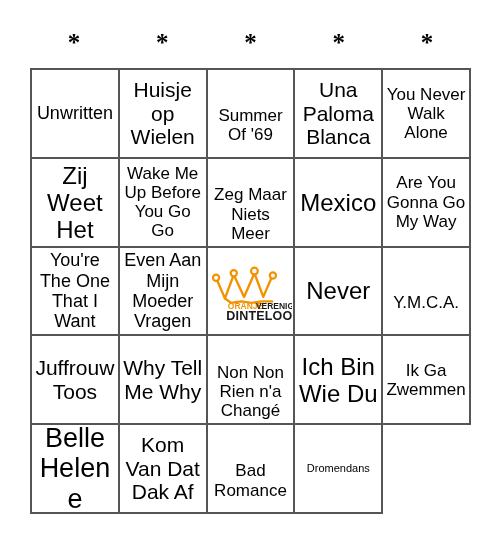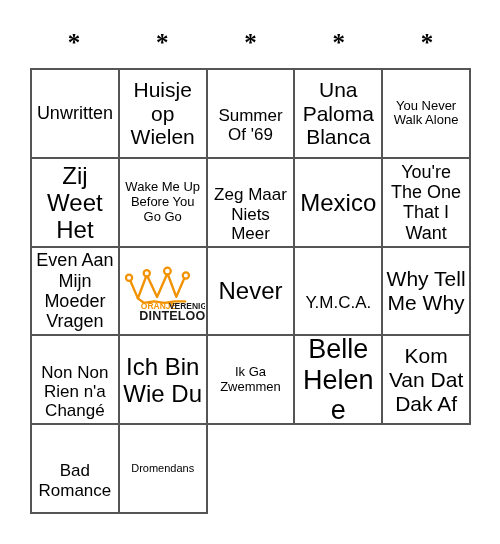--- a/index.html
+++ b/index.html
@@ -67,21 +67,21 @@
   }
   .cell-text {
     display: block;
     width: 100%;
     line-height: 1.13;
     word-break: break-word;
     hyphens: none;
   }
   
   .fs-xs  { font-size: 11px; }
-  .fs-s   { font-size: 13px; }
+  .fs-s   { font-size: 17px; }
   .fs-m   { font-size: 18px; }
   .fs-l   { font-size: 17px; margin-top: 24px; }
   .fs-xl  { font-size: 21px; }
   .fs-xxl { font-size: 24px; }
   .fs-huge{ font-size: 27px; }
 
   
   .logo-cell {
     padding: 0;
   }
@@ -128,20 +128,23 @@
         <span class="cell-text fs-xxl">Zij Weet Het</span>
       </div>
     <div class="cell">
         <span class="cell-text fs-s">Wake Me Up Before You Go Go</span>
       </div>
     <div class="cell">
         <span class="cell-text fs-l">Zeg Maar Niets Meer</span>
       </div>
     <div class="cell">
         <span class="cell-text fs-xxl">Mexico</span>
+      </div>
+    <div class="cell">
+        <span class="cell-text fs-s">Are You Gonna Go My Way</span>
       </div>
 
     <div class="cell">
         <span class="cell-text fs-m">You're The One That I Want</span>
       </div>
     <div class="cell">
         <span class="cell-text fs-m">Even Aan Mijn Moeder Vragen</span>
       </div>
     <div class="cell logo-cell">
       <div class="logo">
@@ -163,20 +166,23 @@
       </div>
     </div>
     <div class="cell">
         <span class="cell-text fs-xxl">Never</span>
       </div>
     <div class="cell">
         <span class="cell-text fs-l">Y.M.C.A.</span>
       </div>
 
     <div class="cell">
+        <span class="cell-text fs-xl">Juffrouw Toos</span>
+      </div>
+    <div class="cell">
         <span class="cell-text fs-xl">Why Tell Me Why</span>
       </div>
     <div class="cell">
         <span class="cell-text fs-l">Non Non Rien n'a Changé</span>
       </div>
     <div class="cell">
         <span class="cell-text fs-xxl">Ich Bin Wie Du</span>
       </div>
     <div class="cell">
         <span class="cell-text fs-s">Ik Ga Zwemmen</span>

